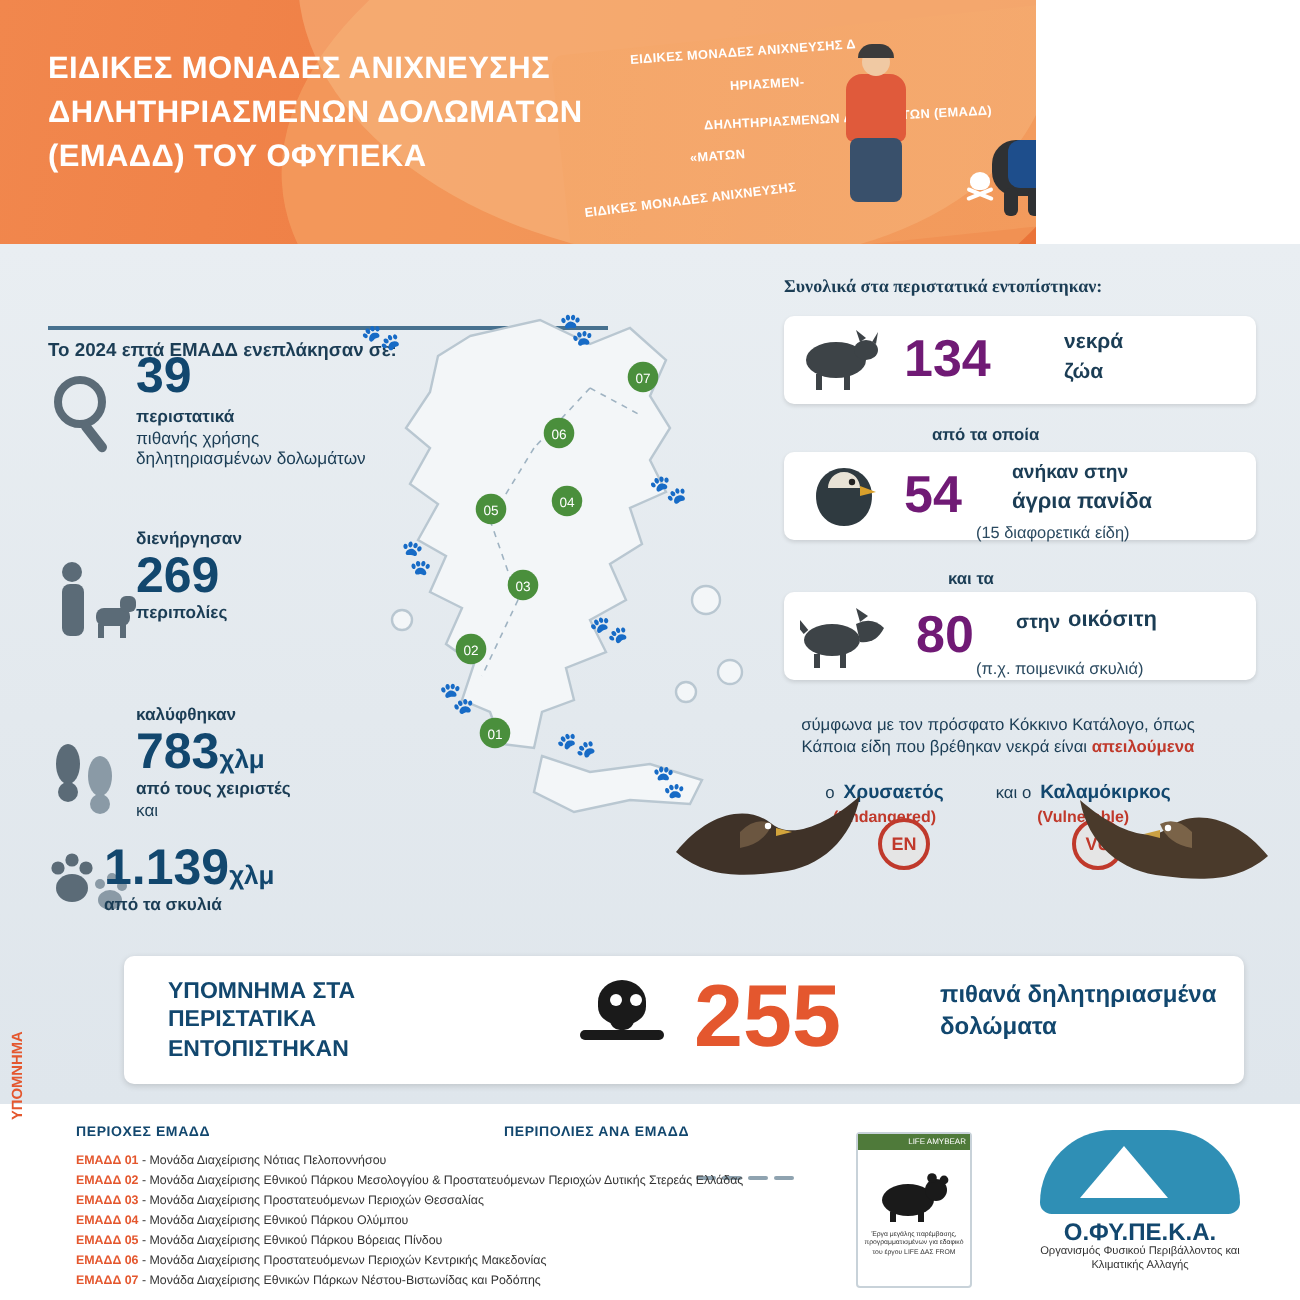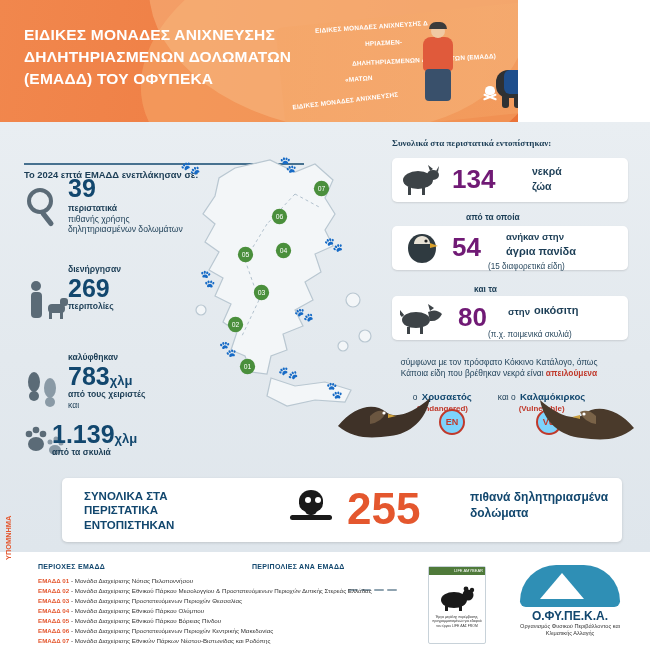--- a/index.html
+++ b/index.html
@@ -107,21 +107,21 @@
 
   
   .warnblk{position:absolute;left:366px;top:356px;width:266px;}
   .warntxt{font-size:8.4px;color:#1b3d55;line-height:1.35;text-align:center;}
   .warntxt b{color:#c0392b;}
   .sp-name{font-size:9.6px;font-weight:bold;color:#12476e;}
   .sp-stat{font-size:8px;font-weight:bold;}
   .badge{
     width:22px;height:22px;border-radius:50%;border:2px solid #c0392b;
     display:flex;align-items:center;justify-content:center;
-    font-size:9px;font-weight:bold;color:#c0392b;background:#7dd3fc;
+    font-size:9px;font-weight:bold;color:#c0392b;background:#e5e5e5;
   }
 
   
   .banner{
     position:absolute;left:62px;top:478px;width:560px;height:64px;
     background:#ffffff;border-radius:5px;box-shadow:0 1px 3px rgba(0,0,0,.15);
   }
   .banner .txt1{
     position:absolute;left:22px;top:11px;width:140px;font-size:11.5px;font-weight:bold;
     color:#12476e;line-height:1.25;
@@ -450,21 +450,21 @@
   <div style="position:absolute;left:536px;top:386px">
     <svg width="106" height="74" viewBox="0 0 106 74">
       <path d="M98,42 C82,22 60,18 48,28 C38,36 20,28 4,14 C8,36 24,50 46,52 C62,54 82,56 98,42 Z" fill="#4a3a2b"></path>
       <path d="M60,30 q-8,-8 -16,-4 q4,10 16,12 Z" fill="#7a6348"></path>
       <circle cx="48" cy="28" r="1.6" fill="#fff"></circle>
       <path d="M44,29 L36,31 L44,33 Z" fill="#caa043"></path>
     </svg>
   </div>
 
   <div class="banner">
-    <div class="txt1">ΣΥΝΟΛΙΚΑ ΣΤΑ ΠΕΡΙΣΤΑΤΙΚΑ ΕΝΤΟΠΙΣΤΗΚΑΝ</div>
+    <div class="txt1">ΥΠΟΜΝΗΜΑ ΣΤΑ ΠΕΡΙΣΤΑΤΙΚΑ ΕΝΤΟΠΙΣΤΗΚΑΝ</div>
     <div class="skullbig">
       <div class="bn"></div>
       <div class="sk"></div>
       <div class="eye" style="left:15px"></div>
         <div class="eye" style="left:25px"></div>
       <div class="jaw"></div>
     </div>
     <div class="bignum">255</div>
     <div class="txt2">πιθανά δηλητηριασμένα δολώματα</div>
   </div>

